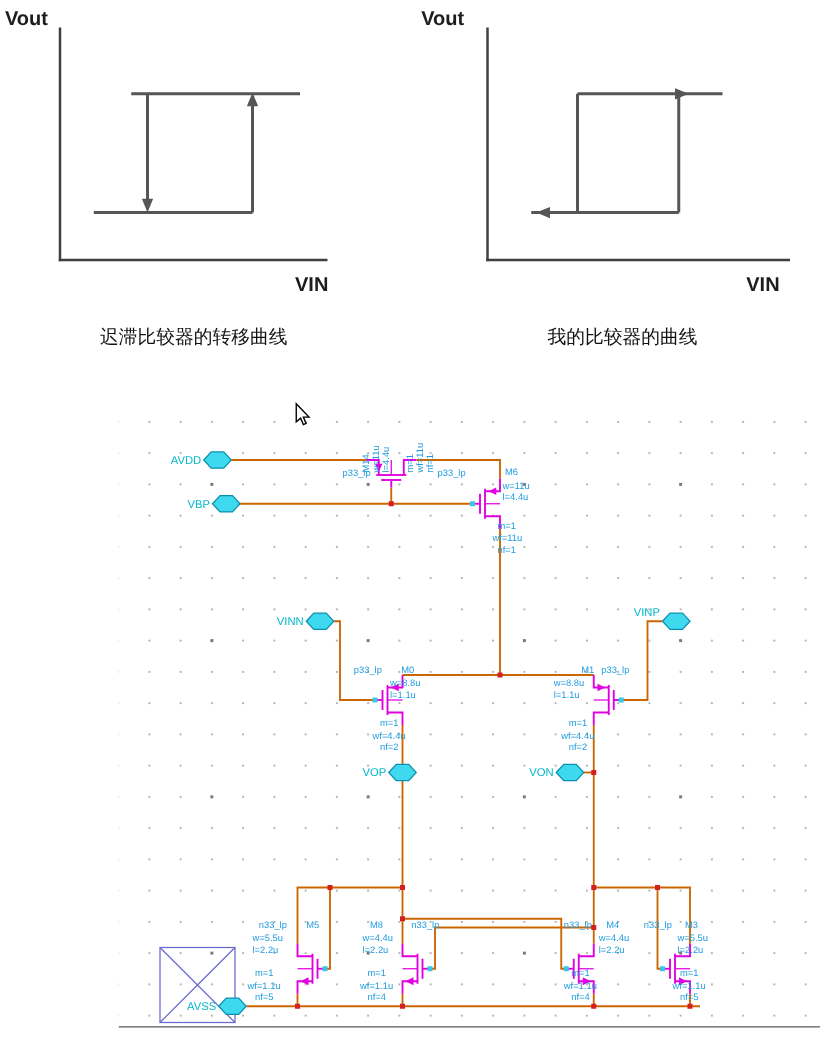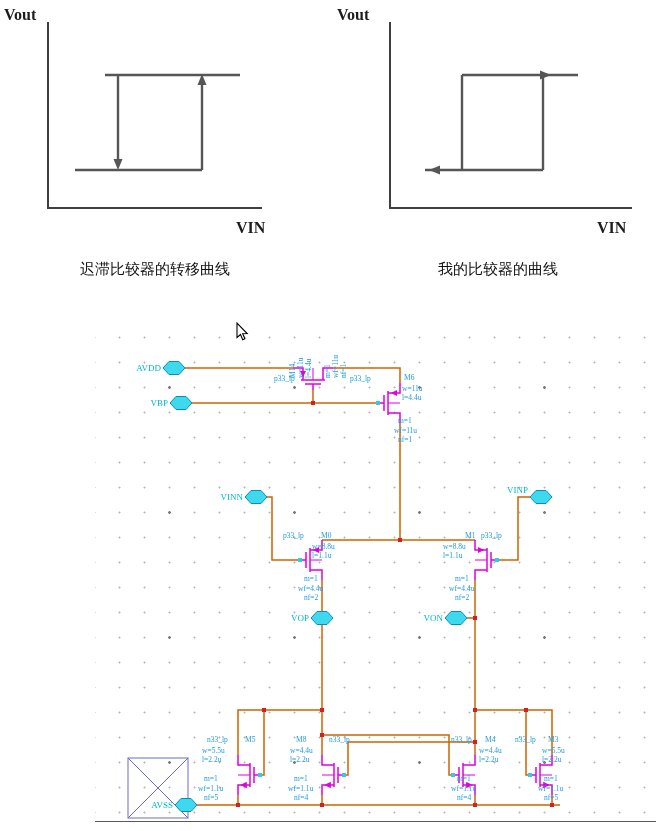--- a/index.html
+++ b/index.html
@@ -1,17 +1,17 @@
 <!DOCTYPE html>
 <html><head>
 <meta charset="utf-8">
 <style>
   html,body{margin:0;padding:0;background:#ffffff;}
   .page{position:relative;width:656px;height:831px;background:#fff;overflow:hidden;
-        font-family:Liberation Serif, serif;}
+        font-family:Liberation Sans, sans-serif;}
   .schematic-bg{
     position:absolute;left:95px;top:315px;width:561px;height:506px;
     background-color:#fff;
     background-image:
       radial-gradient(circle,#7a7a7a 1.1px,transparent 1.6px),
       radial-gradient(circle,#b5b5b5 0.8px,transparent 1.2px);
     background-size:125px 125px,25px 25px;
     background-position:12px 10px,12px 10px;
     border-bottom:1px solid #5a5a5a;
   }

